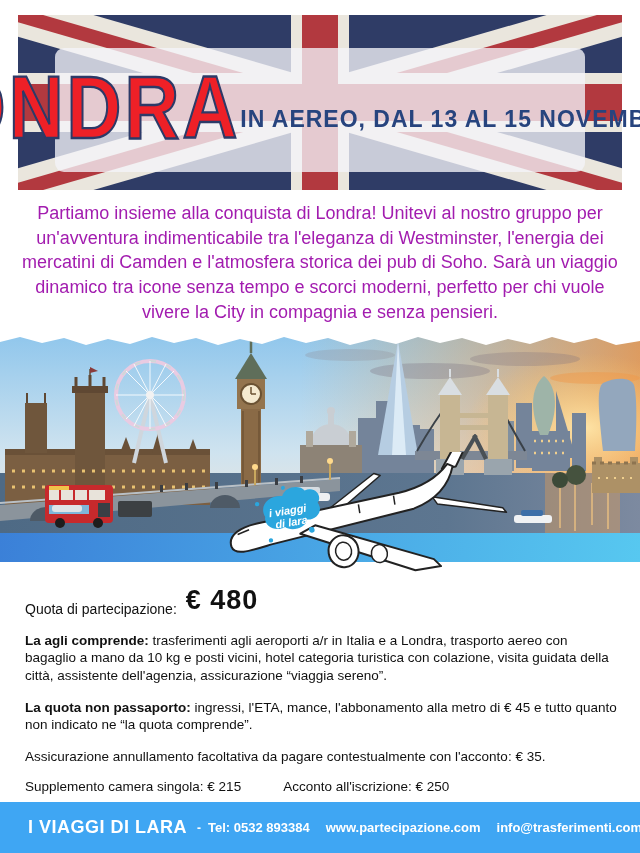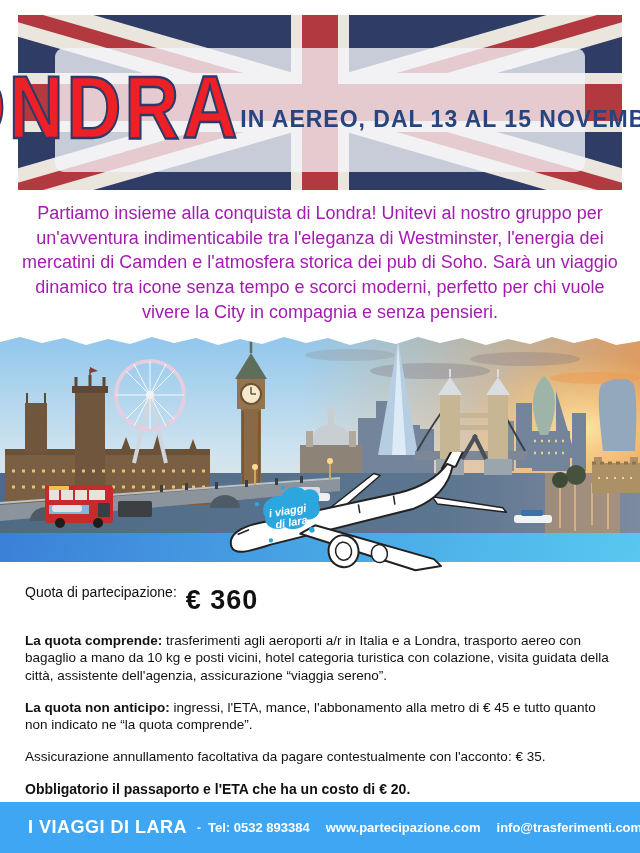--- a/index.html
+++ b/index.html
@@ -23,21 +23,21 @@
               font-size:18px;line-height:1.37;color:#a21caf;}
 
   
   .photo{position:absolute;top:333px;left:0;width:640px;height:200px;}
   .blue-band{position:absolute;top:533px;left:0;width:640px;height:29px;
              background:linear-gradient(100deg,#3b80d8 0%,#4aa9e6 55%,#57c8f0 100%);}
   .plane{position:absolute;top:452px;left:212px;width:310px;height:150px;z-index:5;}
 
   
   .pricing{position:absolute;top:583px;left:25px;right:20px;font-size:13.5px;color:#111;line-height:1.32;}
-  .quota-row{display:flex;align-items:flex-start;gap:9px;}
+  .quota-row{display:flex;align-items:flex-end;gap:9px;}
   .quota-label{font-size:14px;}
   .quota-value{font-size:27px;font-weight:bold;letter-spacing:1px;}
   .quota-note{font-size:13.5px;}
   .booking-note{margin-top:3px;}
   .para{margin-top:13px;}
   .b{font-weight:bold;}
   .supp-row{display:flex;gap:42px;margin-top:2px;}
   .mandatory{margin-top:14px;font-weight:bold;font-size:14px;}
 
   
@@ -293,34 +293,38 @@
           <circle cx="78" cy="24" r="2"></circle>
       </g>
       <text x="79" y="51" text-anchor="middle" font-size="11" font-weight="bold" font-style="italic" fill="#fff" stroke="none" font-family="Liberation Sans, sans-serif">i viaggi</text>
       <text x="81" y="63" text-anchor="middle" font-size="11" font-weight="bold" font-style="italic" fill="#fff" stroke="none" font-family="Liberation Sans, sans-serif">di lara</text>
     </g>
   </svg>
 
   <div class="pricing">
     <div class="quota-row">
       <span class="quota-label">Quota di partecipazione:</span>
-      <span class="quota-value">€ 360</span>
+      <span class="quota-value">€ 480</span>
     </div>
 
     <p class="para">
-      <span class="b">La quota comprende:</span>
+      <span class="b">La agli comprende:</span>
       <span>trasferimenti agli aeroporti a/r in Italia e a Londra, trasporto aereo con bagaglio a mano da 10 kg e posti vicini, hotel categoria turistica con colazione, visita guidata della città, assistente dell'agenzia, assicurazione “viaggia sereno”.</span>
     </p>
 
     <p class="para">
-      <span class="b">La quota non anticipo:</span>
+      <span class="b">La quota non passaporto:</span>
       <span>ingressi, l'ETA, mance, l'abbonamento alla metro di € 45 e tutto quanto non indicato ne “la quota comprende”.</span>
     </p>
 
     <p class="para" style="margin-bottom:12px;">Assicurazione annullamento facoltativa da pagare contestualmente con l'acconto: € 35.</p>
+    <div class="supp-row">
+      <span>Supplemento camera singola: € 215</span>
+      <span>Acconto all'iscrizione: € 250</span>
+    </div>
 
     <div class="mandatory">Obbligatorio il passaporto e l'ETA che ha un costo di € 20.</div>
   </div>
 
   <div class="footer-bar">
     <span class="footer-brand">I VIAGGI DI LARA</span>
     <span class="footer-sep">-</span>
     <span class="footer-contact">Tel: 0532 893384</span>
     <span class="footer-contact">www.partecipazione.com</span>
     <span class="footer-contact">info@trasferimenti.com</span>

